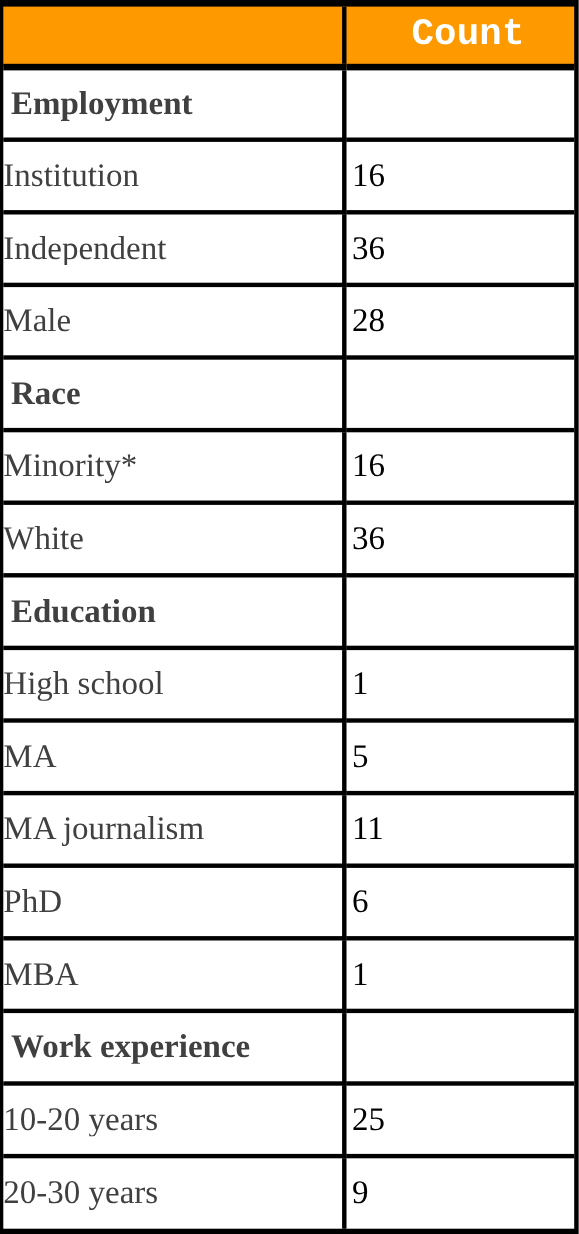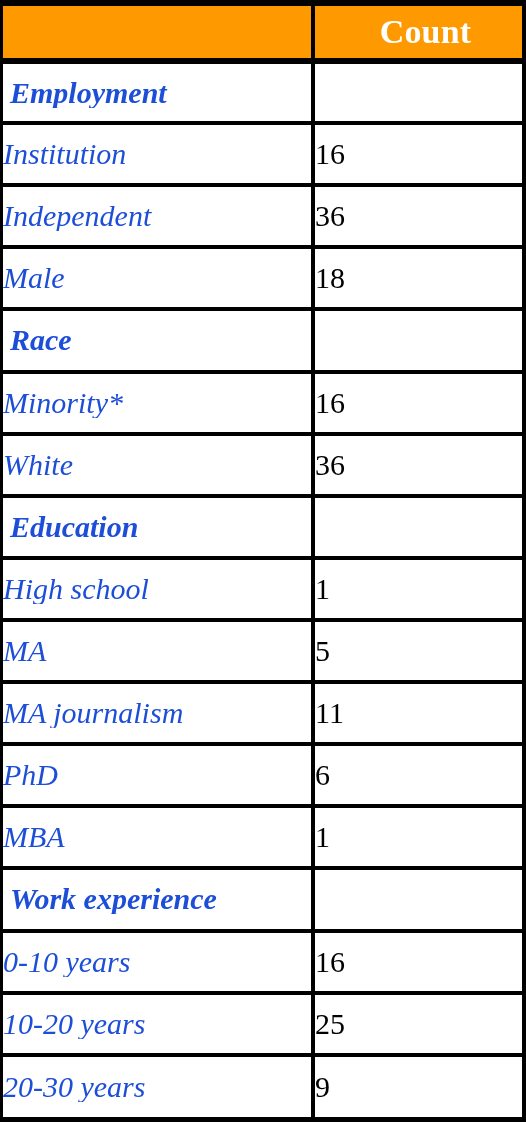--- a/index.html
+++ b/index.html
@@ -67,47 +67,48 @@
   }
 
   .header-text {
     display: block;
     color: #ffffff;
     font-size: 34px;
     line-height: 1;
     padding-left: 14px;
     letter-spacing: 0.2px;
     white-space: nowrap;
+    font-family: Liberation Mono, monospace;
   }
 
   .label-text {
     display: block;
     font-size: 30px;
     line-height: 1;
-    color: #1d4ed8;
+    color: #404040;
     white-space: nowrap;
     overflow: hidden;
-    font-style: italic;
   }
   .label-text.group {
     text-align: left;
     font-weight: bold;
     padding-left: 7px;
   }
   .label-text.item {
     font-weight: normal;
     padding-right: 4px;
   }
 
   .count-text {
     display: block;
     font-size: 30px;
     line-height: 1;
     color: #000000;
     text-align: left;
+    padding-left: 5px;
     white-space: nowrap;
   }
 </style>
 </head>
 <body>
 
 <div class="table-frame">
   <table class="demo-table">
     <colgroup>
       <col class="col-label">
@@ -146,21 +147,21 @@
           </td>
           <td class="cell-count">
             <span class="count-text">36</span>
           </td>
         </tr>
         <tr class="data-row">
           <td class="cell-label">
             <span class="label-text item">Male</span>
           </td>
           <td class="cell-count">
-            <span class="count-text">18</span>
+            <span class="count-text">28</span>
           </td>
         </tr>
         <tr class="data-row">
           <td class="cell-label">
             <span class="label-text group">Race</span>
           </td>
           <td class="cell-count">
             <span class="count-text"></span>
           </td>
         </tr>
@@ -227,28 +228,20 @@
           <td class="cell-count">
             <span class="count-text">1</span>
           </td>
         </tr>
         <tr class="data-row">
           <td class="cell-label">
             <span class="label-text group">Work experience</span>
           </td>
           <td class="cell-count">
             <span class="count-text"></span>
-          </td>
-        </tr>
-        <tr class="data-row">
-          <td class="cell-label">
-            <span class="label-text item">0-10 years</span>
-          </td>
-          <td class="cell-count">
-            <span class="count-text">16</span>
           </td>
         </tr>
         <tr class="data-row">
           <td class="cell-label">
             <span class="label-text item">10-20 years</span>
           </td>
           <td class="cell-count">
             <span class="count-text">25</span>
           </td>
         </tr>

